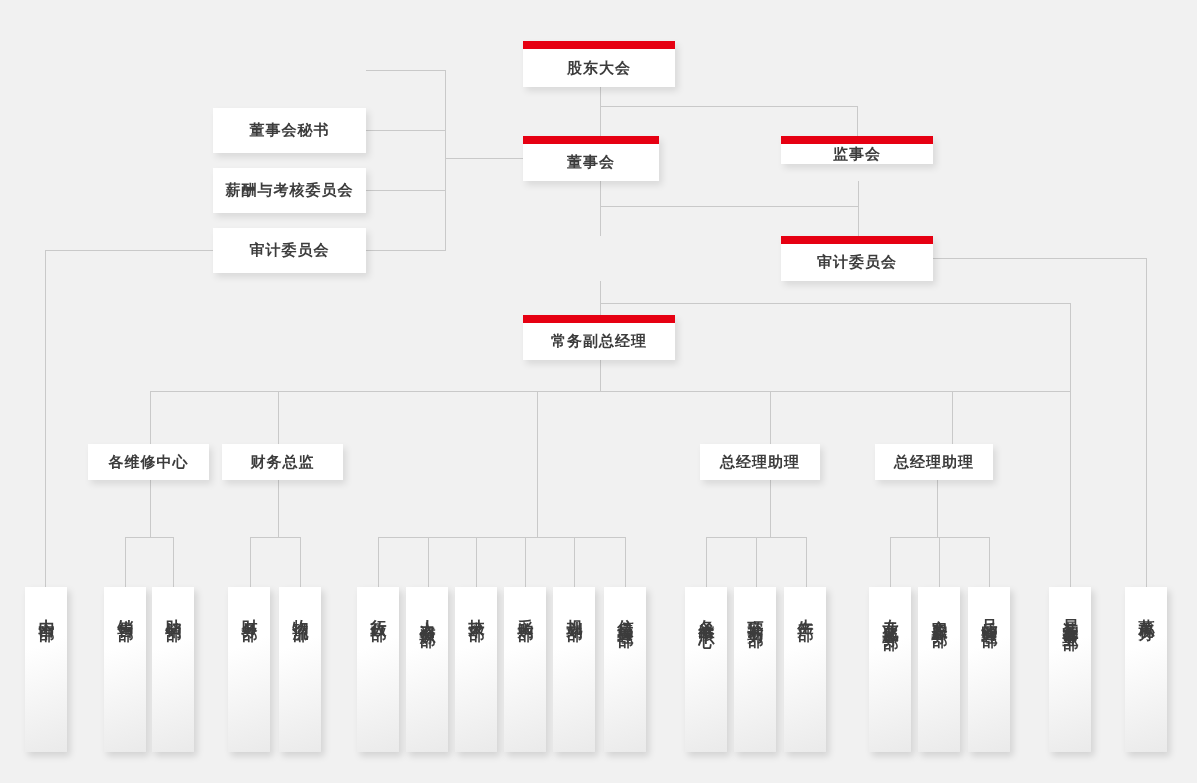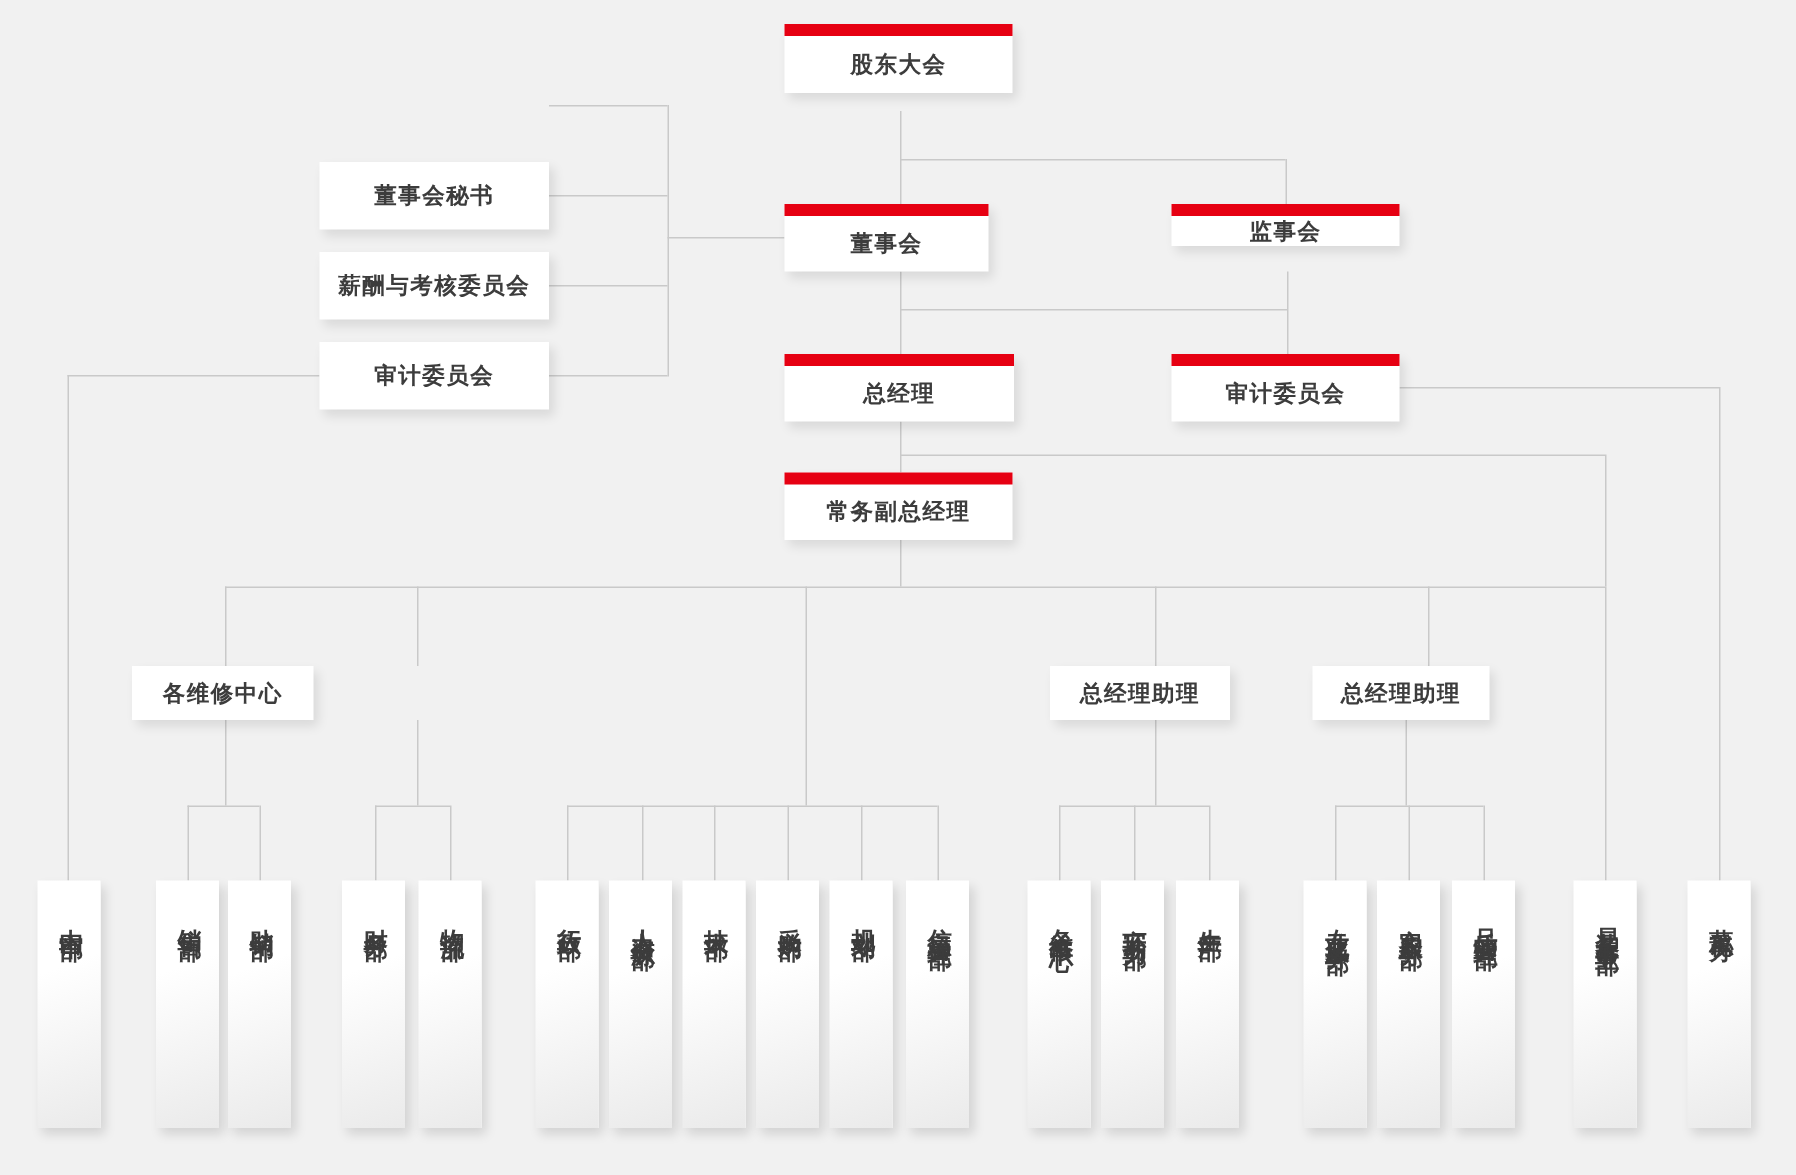--- a/index.html
+++ b/index.html
@@ -81,21 +81,21 @@
       <div class="vl" style="left: 770px; top: 480px; height: 57px; background: rgb(201, 201, 201);"></div>
       <div class="vl" style="left: 706px; top: 537px; height: 50px; background: rgb(201, 201, 201);"></div>
       <div class="vl" style="left: 756px; top: 537px; height: 50px; background: rgb(201, 201, 201);"></div>
       <div class="vl" style="left: 806px; top: 537px; height: 50px; background: rgb(201, 201, 201);"></div>
       <div class="vl" style="left: 937px; top: 480px; height: 57px; background: rgb(201, 201, 201);"></div>
       <div class="vl" style="left: 890px; top: 537px; height: 50px; background: rgb(201, 201, 201);"></div>
       <div class="vl" style="left: 939px; top: 537px; height: 50px; background: rgb(201, 201, 201);"></div>
       <div class="vl" style="left: 989px; top: 537px; height: 50px; background: rgb(201, 201, 201);"></div>
     </div>
 
-  <div class="node red" style="left:523px;top:16px;width:152px;height:46px">
+  <div class="node red" style="left:523px;top:41px;width:152px;height:46px">
     <span class="bar" style="background: rgb(230, 0, 18);"></span>
     <span>股东大会</span>
   </div>
 
   <div class="node" style="left:213px;top:108px;width:153px;height:45px">
     <span>董事会秘书</span>
   </div>
   <div class="node" style="left:213px;top:168px;width:153px;height:45px">
     <span>薪酬与考核委员会</span>
   </div>
@@ -104,35 +104,34 @@
   </div>
 
   <div class="node red" style="left:523px;top:136px;width:136px;height:45px">
     <span class="bar" style="background: rgb(230, 0, 18);"></span>
     <span>董事会</span>
   </div>
   <div class="node red" style="left:781px;top:136px;width:152px;height:28px">
     <span class="bar" style="background: rgb(230, 0, 18);"></span>
     <span>监事会</span>
   </div>
-  <div class="node red" style="left:523px;top:236px;width:153px;height:45px">
-    <span class="bar" style="background: rgb(230, 0, 18);"></span>
-    <span>总经理</span>
-  </div>
   <div class="node red" style="left:781px;top:236px;width:152px;height:45px">
     <span class="bar" style="background: rgb(230, 0, 18);"></span>
     <span>审计委员会</span>
   </div>
   <div class="node red" style="left:523px;top:315px;width:152px;height:45px">
     <span class="bar" style="background: rgb(230, 0, 18);"></span>
     <span>常务副总经理</span>
   </div>
 
   <div class="node" style="left:88px;top:444px;width:121px;height:36px">
     <span>各维修中心</span>
+  </div>
+  <div class="node" style="left:222px;top:444px;width:121px;height:36px">
+    <span>财务总监</span>
   </div>
   <div class="node" style="left:700px;top:444px;width:120px;height:36px">
     <span>总经理助理</span>
   </div>
   <div class="node" style="left:875px;top:444px;width:118px;height:36px">
     <span>总经理助理</span>
   </div>
 
   <div class="dept" style="left:25px">
       <span>内审部</span>

